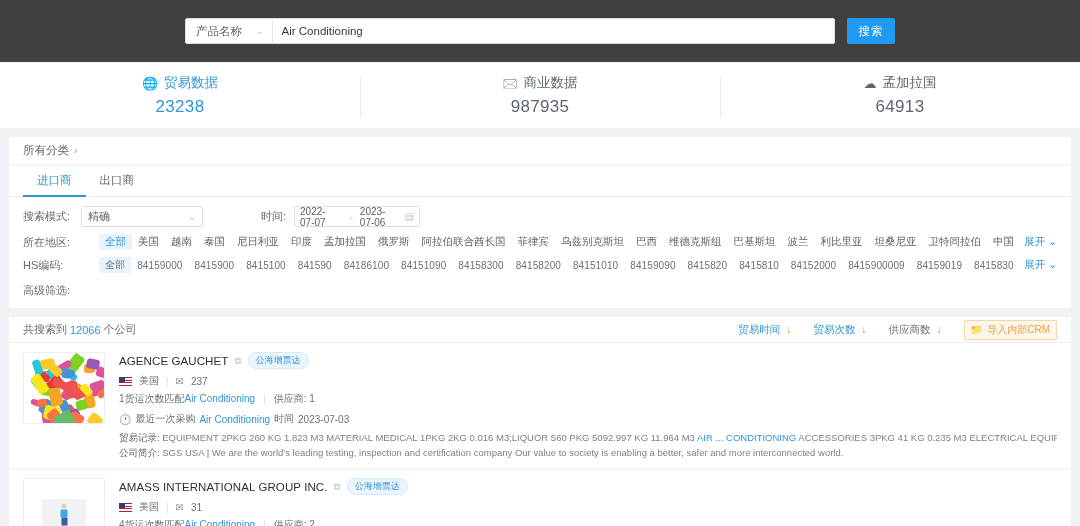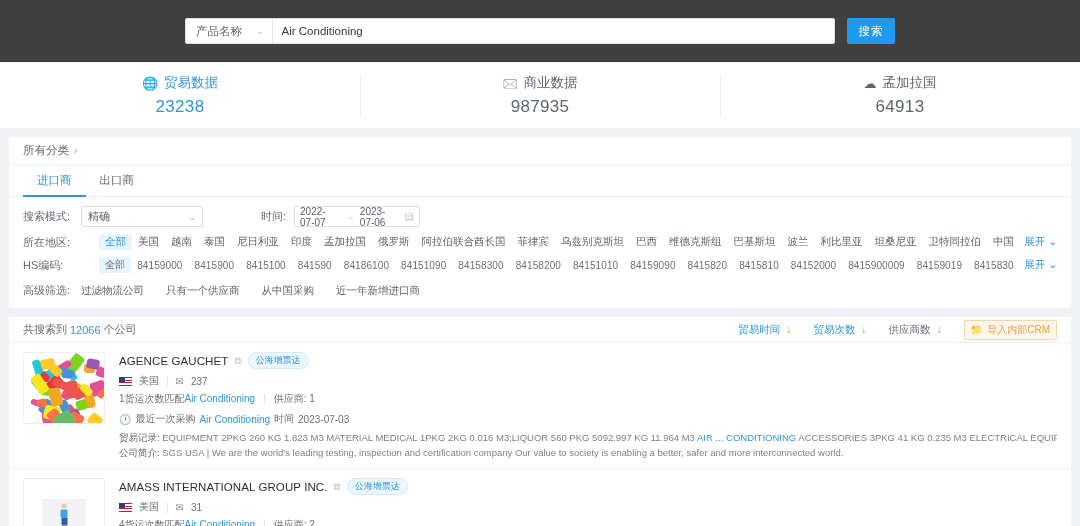--- a/index.html
+++ b/index.html
@@ -413,26 +413,20 @@
             <span class="chip code">8415109000</span>
           </div>
         <span class="expand">
           <span>展开</span>
           <span>⌄</span>
         </span>
       </div>
 
       <div class="frow" style="margin-top:10px">
         <span class="flabel">高级筛选:</span>
-        <div class="chips" id="adv-chips">
-            <span class="adv-chip">过滤物流公司</span>
-            <span class="adv-chip">只有一个供应商</span>
-            <span class="adv-chip">从中国采购</span>
-            <span class="adv-chip">近一年新增进口商</span>
-          </div>
       </div>
 
     </div>
   </div>
 
   <div class="results">
     <div class="res-head">
       <span>共搜索到</span>
       <span class="cnt">12066</span>
       <span>个公司</span>

